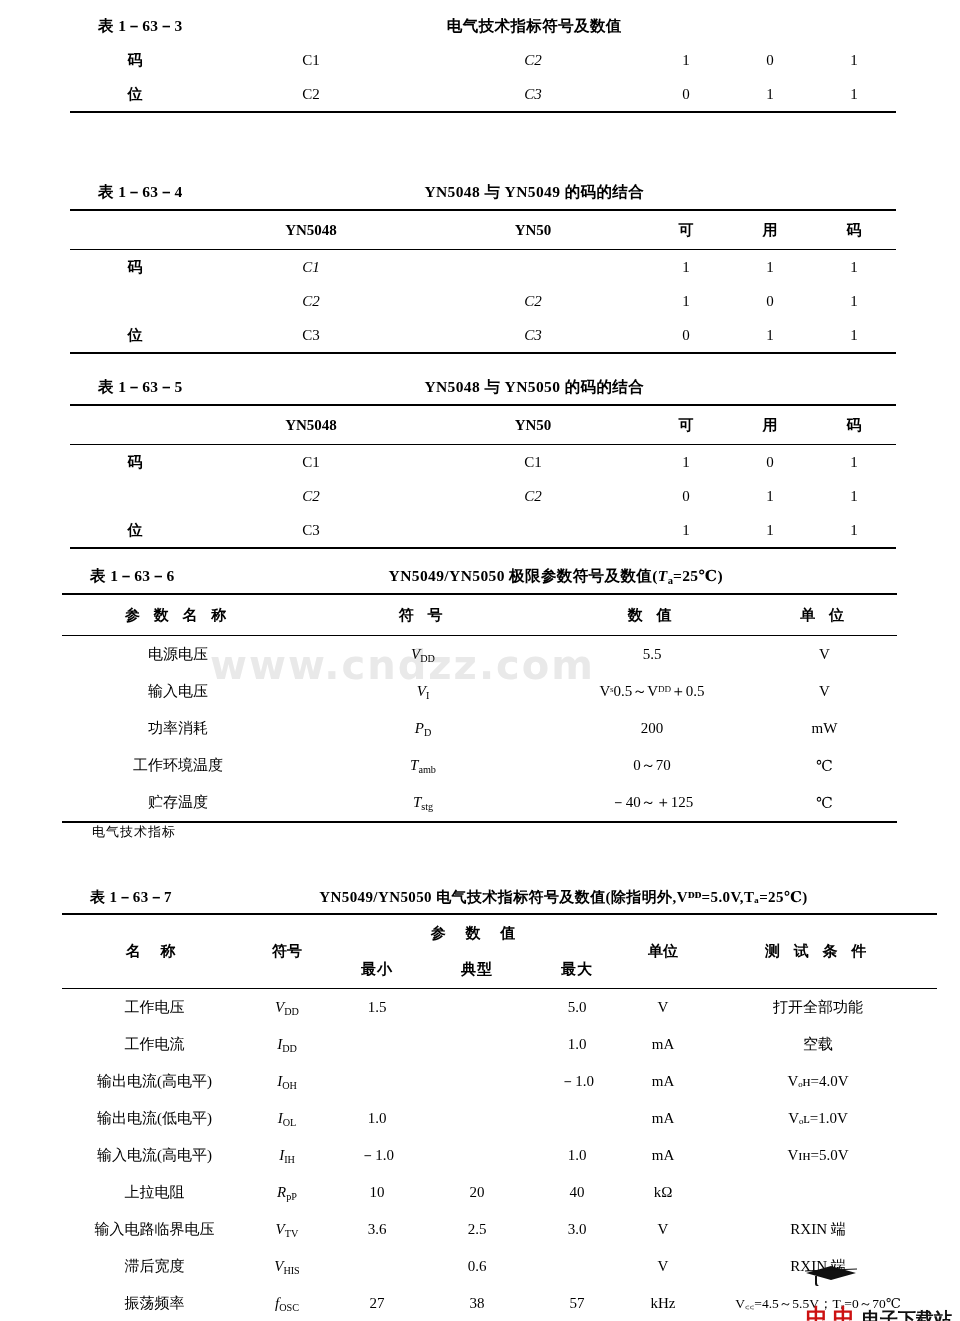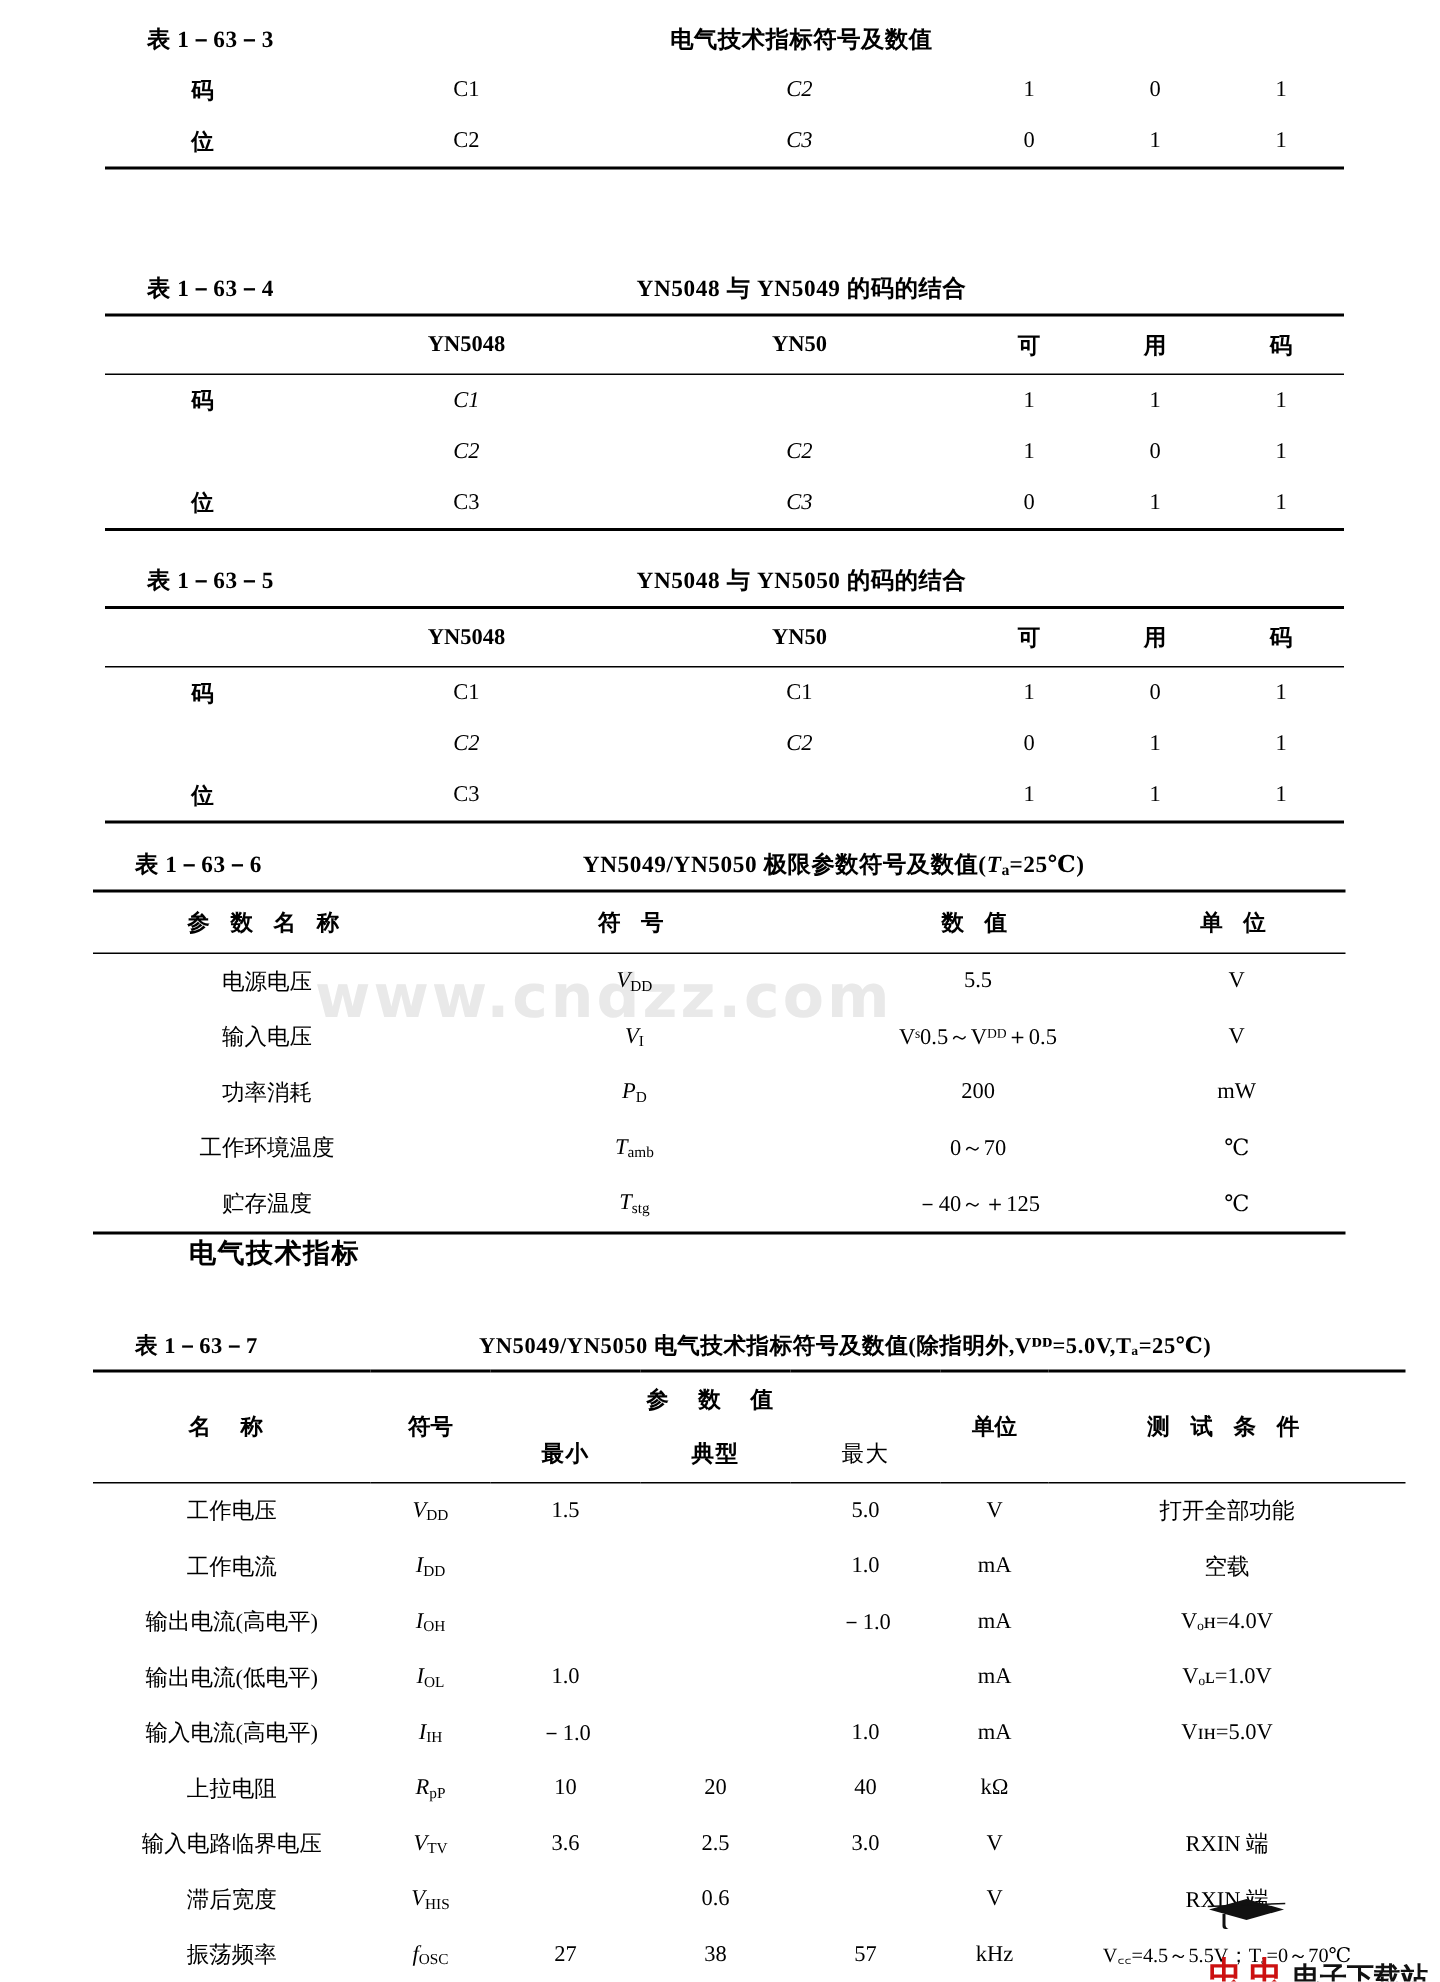--- a/index.html
+++ b/index.html
@@ -88,24 +88,23 @@
   sub {
     font-style: normal;
     font-size: 0.68em;
     letter-spacing: 0;
     vertical-align: -0.25em;
   }
 
   
   .section-heading {
     position: absolute;
-    font-weight: bold;
-    font-size: 18px;
+    font-weight: normal;
+    font-size: 13px;
     letter-spacing: 1px;
-    margin-left: 34px;
   }
 
   
   .watermark {
     position: absolute;
     font-family: "DejaVu Sans", sans-serif;
     font-weight: bold;
     font-size: 40px;
     color: #e9e9e9;
     letter-spacing: 2px;
@@ -378,21 +377,21 @@
           <tr class="rule-top">
         <td class="vline-l" rowspan="2" style="height:58px;letter-spacing:8px;font-weight:bold;">名 称</td>
         <td class="vline-l" rowspan="2" style="font-weight:bold;letter-spacing:0;">符号</td>
         <td class="vline-l rule-thin-b" colspan="3" style="height:28px;font-weight:bold;letter-spacing:8px;">参 数 值</td>
         <td class="vline-l" rowspan="2" style="font-weight:bold;letter-spacing:0;">单位</td>
         <td class="vline-l vline-r" rowspan="2" style="font-weight:bold;letter-spacing:5px;">测 试 条 件</td>
       </tr>
       <tr class="rule-thin-b">
         <td class="vline-l" style="height:28px;font-weight:bold;letter-spacing:1px;">最小</td>
         <td class="vline-l" style="font-weight:bold;letter-spacing:1px;">典型</td>
-        <td class="vline-l" style="font-weight:normal;letter-spacing:1px;">最大</td>
+        <td class="vline-l" style="font-weight:bold;letter-spacing:1px;">最大</td>
       </tr>
 
       <tr>
         <td class="tleft vline-l">工作电压</td>
         <td class="tleft vline-l"><var class="v">V</var><sub>DD</sub></td>
         <td class="tleft vline-l">1.5</td>
         <td class="tleft vline-l"></td>
         <td class="tleft vline-l">5.0</td>
         <td class="tleft vline-l">V</td>
         <td class="tleft vline-l vline-r">打开全部功能</td>

